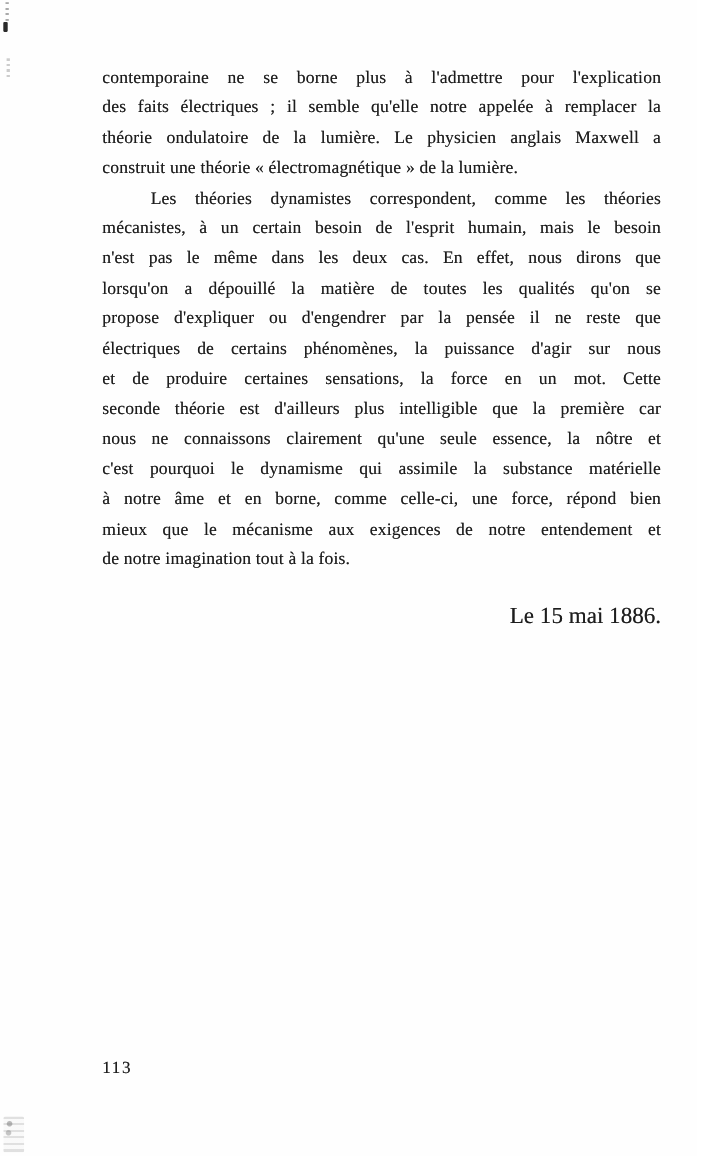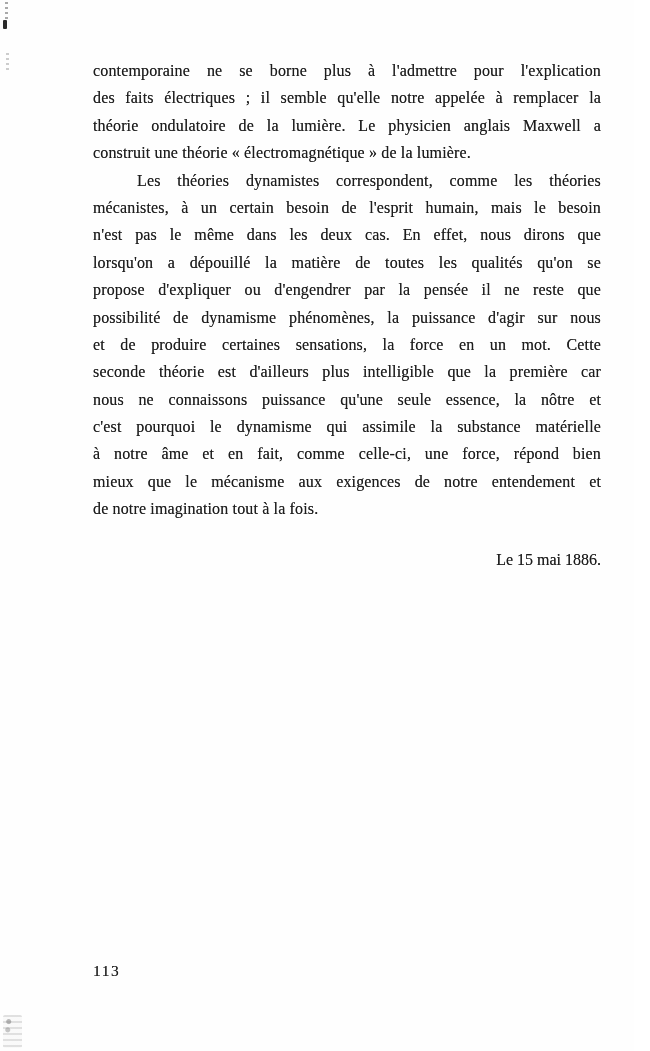--- a/index.html
+++ b/index.html
@@ -33,21 +33,21 @@
   }
   .line.para-end {
     text-align: right;
     text-align-last: left;
   }
   .line.indent {
     text-indent: 44px;
   }
   .date-line {
     margin-top: 23px;
-    font-size: 16px;
+    font-size: 21px;
     line-height: 27px;
     text-align: right;
     text-shadow: 0 0 0.5px rgba(25,25,25,0.65);
   }
   .page-number {
     position: absolute;
     left: 93px;
     top: 962px;
     width: 508px;
     text-align: left;
@@ -91,26 +91,26 @@
   <div class="text-block">
     <div class="line">contemporaine ne se borne plus à l'admettre pour l'explication</div>
     <div class="line">des faits électriques ; il semble qu'elle notre appelée à remplacer la</div>
     <div class="line">théorie ondulatoire de la lumière. Le physicien anglais Maxwell a</div>
     <div class="line para-end">construit une théorie « électromagnétique » de la lumière.</div>
     <div class="line indent">Les théories dynamistes correspondent, comme les théories</div>
     <div class="line">mécanistes, à un certain besoin de l'esprit humain, mais le besoin</div>
     <div class="line">n'est pas le même dans les deux cas. En effet, nous dirons que</div>
     <div class="line">lorsqu'on a dépouillé la matière de toutes les qualités qu'on se</div>
     <div class="line">propose d'expliquer ou d'engendrer par la pensée il ne reste que</div>
-    <div class="line">possibilité de dynamisme phénomènes, la puissance d'agir sur nous</div>
+    <div class="line">électriques de certains phénomènes, la puissance d'agir sur nous</div>
     <div class="line">et de produire certaines sensations, la force en un mot. Cette</div>
     <div class="line">seconde théorie est d'ailleurs plus intelligible que la première car</div>
-    <div class="line">nous ne connaissons puissance qu'une seule essence, la nôtre et</div>
+    <div class="line">nous ne connaissons clairement qu'une seule essence, la nôtre et</div>
     <div class="line">c'est pourquoi le dynamisme qui assimile la substance matérielle</div>
-    <div class="line">à notre âme et en fait, comme celle-ci, une force, répond bien</div>
+    <div class="line">à notre âme et en borne, comme celle-ci, une force, répond bien</div>
     <div class="line">mieux que le mécanisme aux exigences de notre entendement et</div>
     <div class="line para-end">de notre imagination tout à la fois.</div>
     <div class="date-line">Le 15 mai 1886.</div>
   </div>
 
   <div class="page-number">113</div>
 
 </div>
 
 </body></html>

